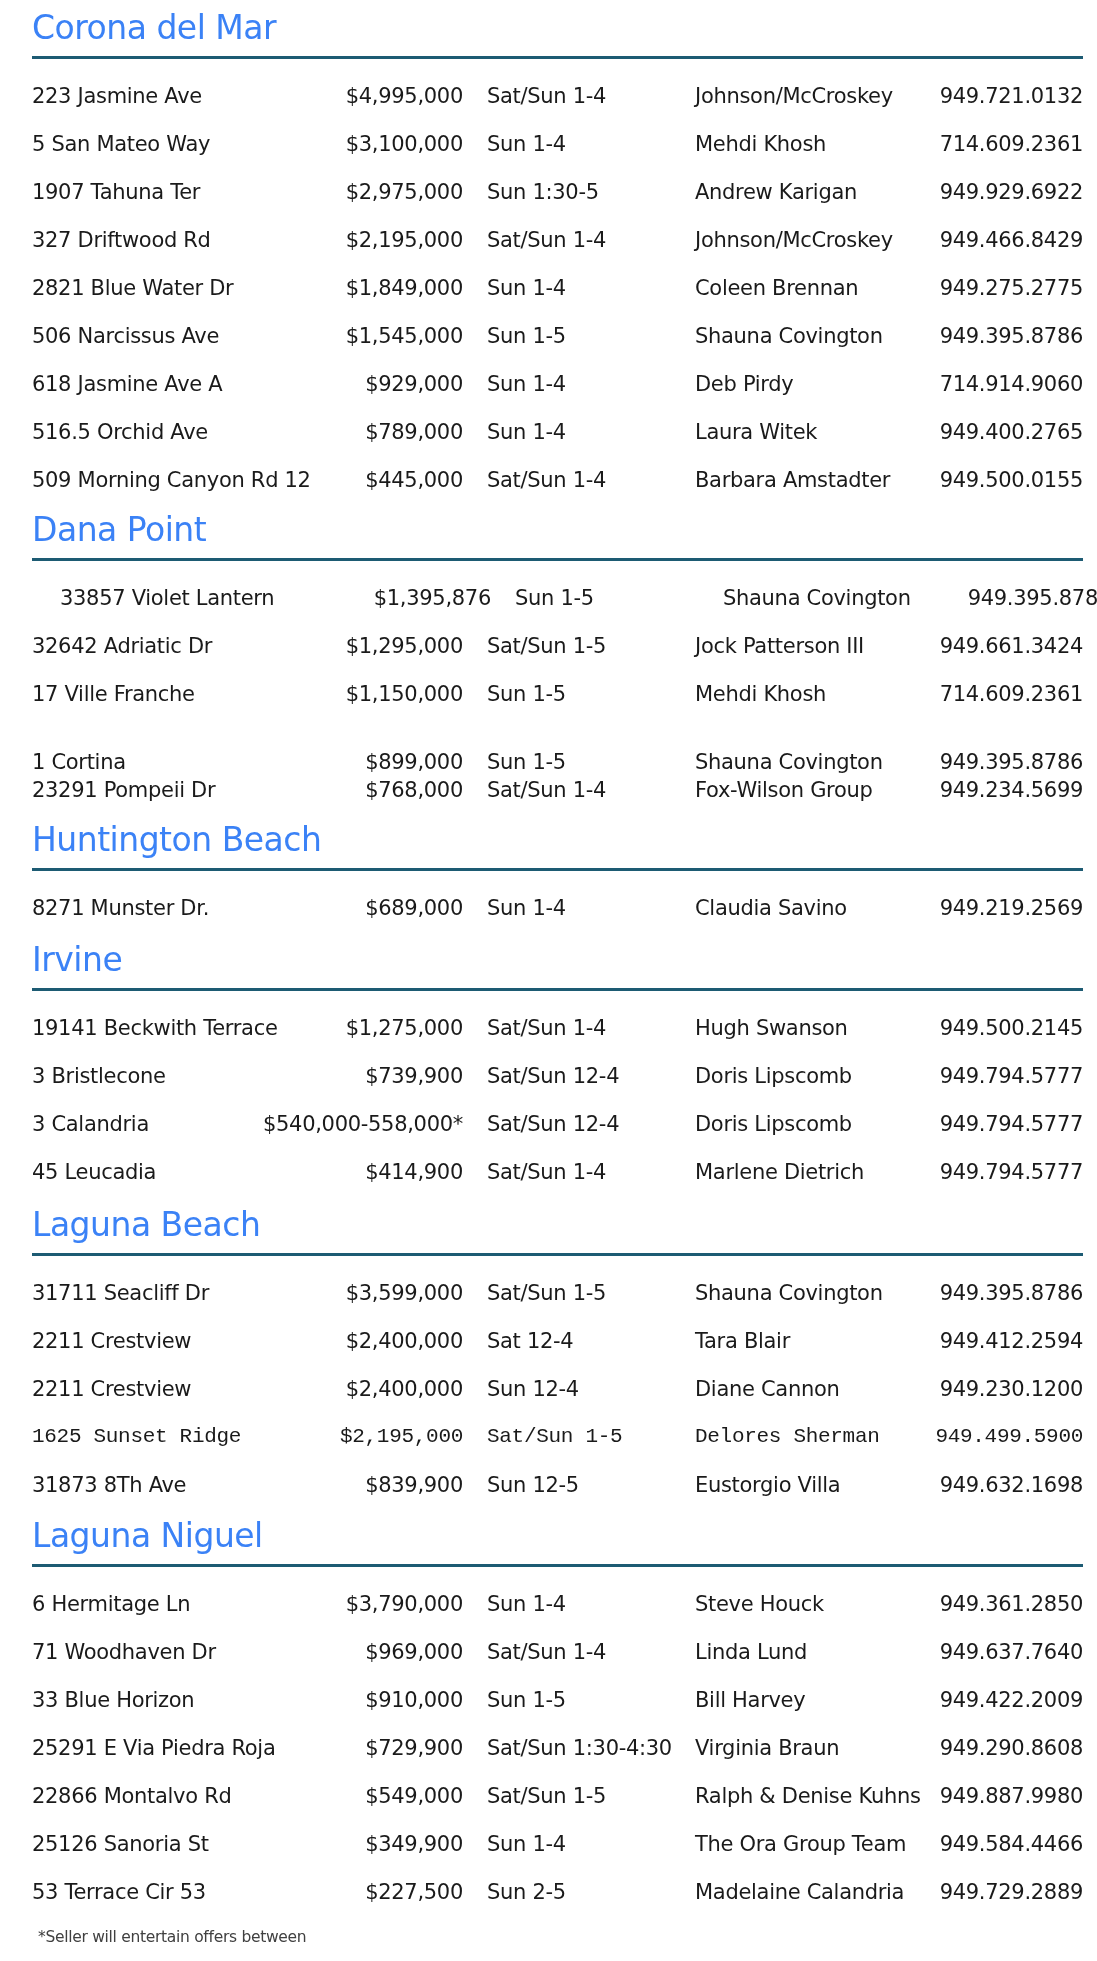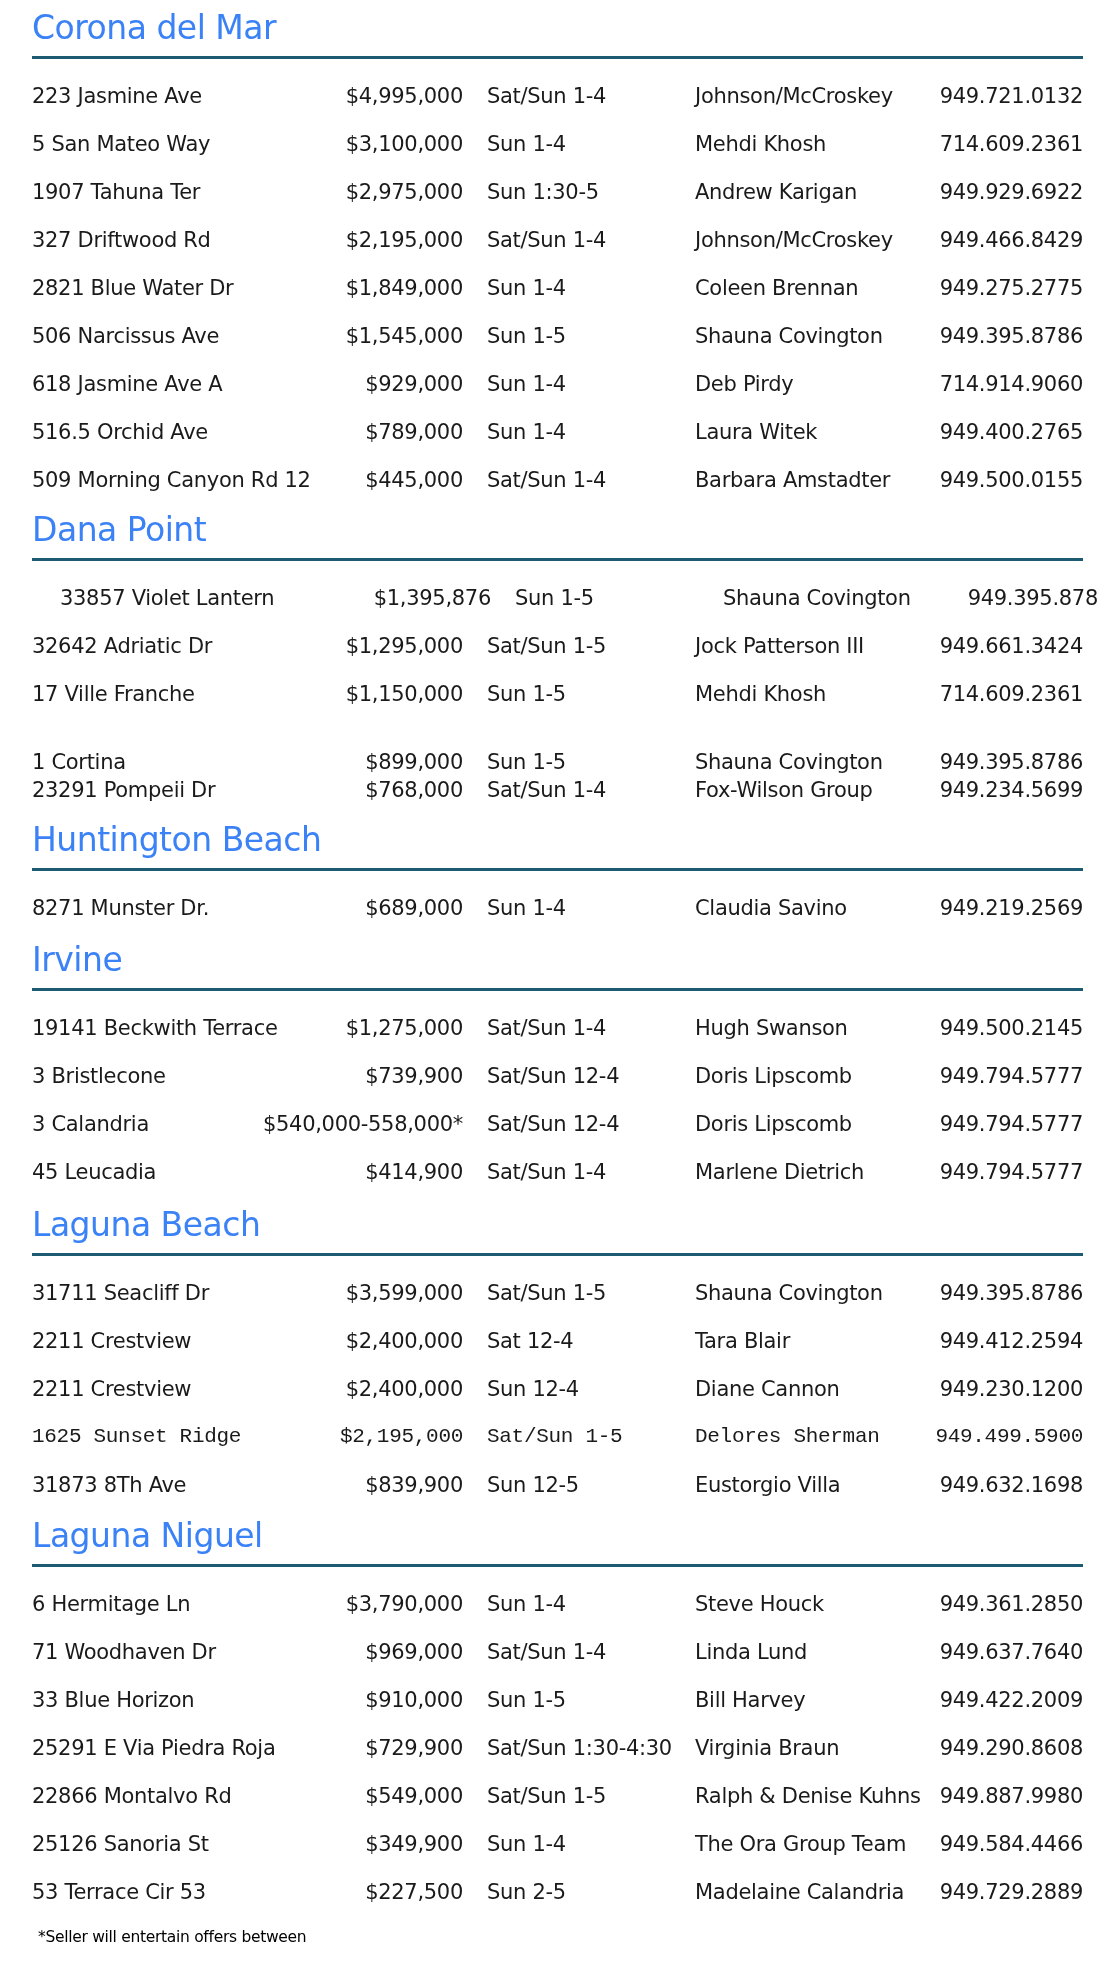--- a/index.html
+++ b/index.html
@@ -20,21 +20,21 @@
     position: absolute; left: 0; width: 1051px; top: 48px; height: 3px;
     background: #1d5b73;
   }
   .row { position: absolute; left: 0; width: 1051px; height: 30px; font-size: 21px; line-height: 30px; }
   .row span { position: absolute; top: 0; white-space: nowrap; letter-spacing: -0.3px; }
   .c-addr { left: 0; }
   .c-price { right: 620px; text-align: right; }
   .c-hours { left: 455px; }
   .c-agent { left: 663px; }
   .c-phone { right: 0; text-align: left; }
-  .footer { position: absolute; top: 1928px; left: 0; width: 1097px; height: 24px; font-size: 15.5px; color: #000000; }
+  .footer { position: absolute; top: 1928px; left: 0; width: 1097px; height: 24px; font-size: 15.5px; color: #404040; }
   .footer span { position: absolute; top: 0; white-space: nowrap; letter-spacing: -0.3px; }
   .foot-note { left: 38px; }
   .foot-affil { right: 25px; }
 </style>
 </head>
 <body>
 
 <div id="doc">
     <div class="section" style="top: 8px;">
       <div class="sec-title">Corona del Mar</div>

